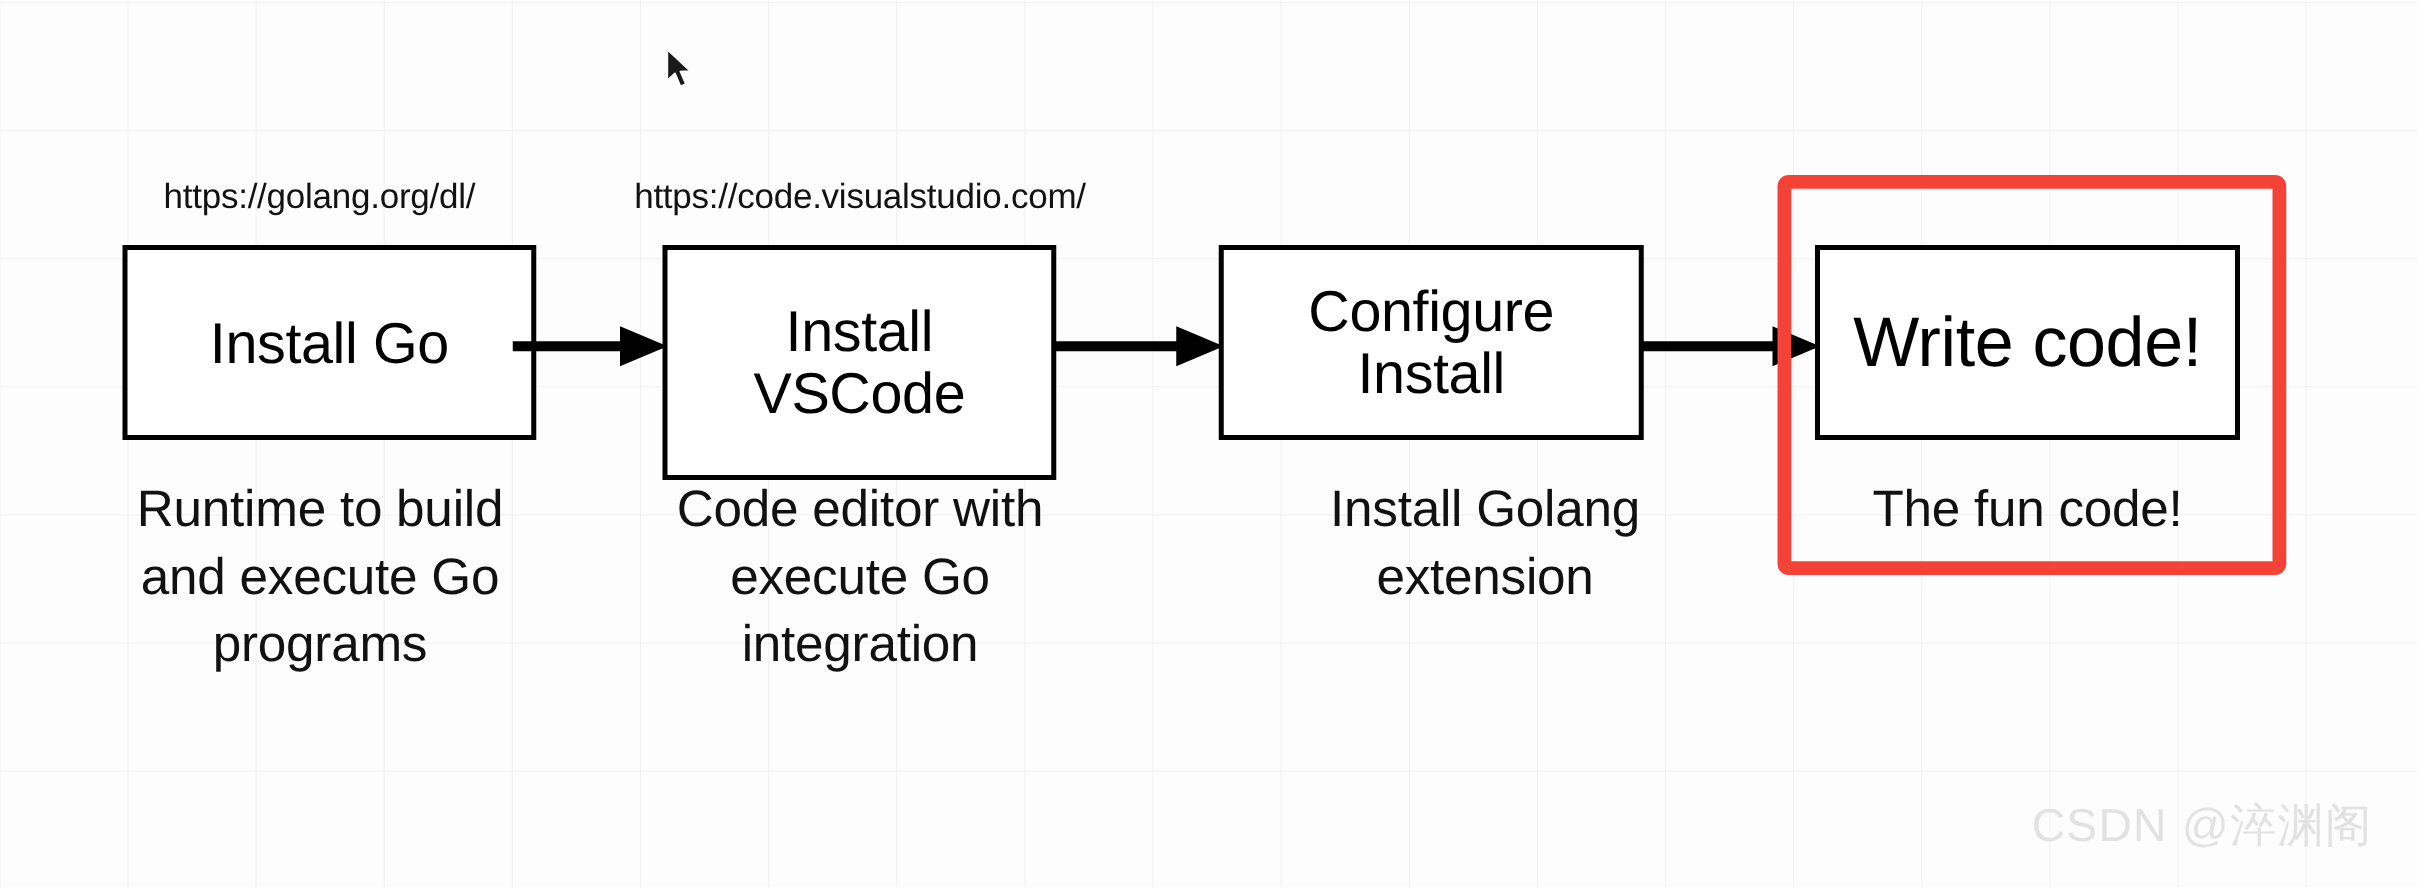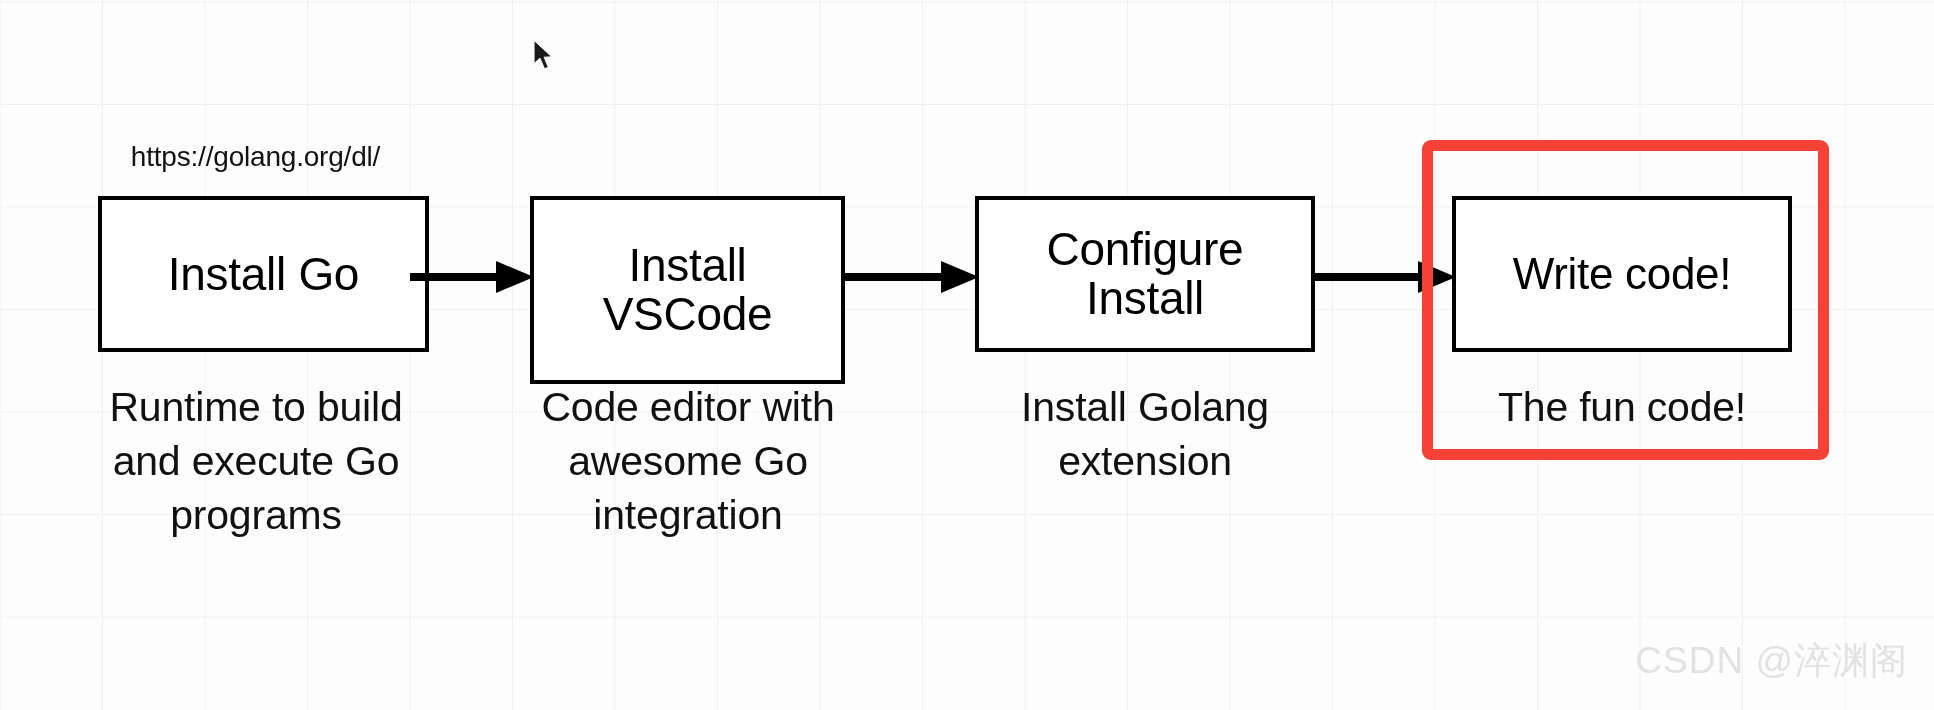--- a/index.html
+++ b/index.html
@@ -34,21 +34,21 @@
     text-align: center;
     color: #000000;
     line-height: 1.06;
     letter-spacing: -0.3px;
   }
   .node-label { white-space: pre-line; display: block; }
 
   #node-1 { left: 98px;   top: 196px; width: 331px; height: 156px; font-size: 46px; }
   #node-2 { left: 530px;  top: 196px; width: 315px; height: 188px; font-size: 46px; }
   #node-3 { left: 975px;  top: 196px; width: 340px; height: 156px; font-size: 46px; }
-  #node-4 { left: 1452px; top: 196px; width: 340px; height: 156px; font-size: 44px; }
+  #node-4 { left: 1452px; top: 196px; width: 340px; height: 156px; font-size: 56px; }
 
   
   .url-label {
     position: absolute;
     font-size: 28px;
     color: #121212;
     white-space: nowrap;
     letter-spacing: -0.2px;
   }
   #url-1 { left: 98px;  top: 141px; width: 315px; text-align: center; }
@@ -59,21 +59,21 @@
     position: absolute;
     font-size: 41px;
     color: #111111;
     text-align: center;
     line-height: 1.32;
     white-space: pre-line;
     letter-spacing: -0.2px;
   }
   #cap-1 { left: 60px;   top: 380px; width: 392px; }
   #cap-2 { left: 498px;  top: 380px; width: 380px; }
-  #cap-3 { left: 955px;  top: 380px; width: 380px; }
+  #cap-3 { left: 998px;  top: 380px; width: 380px; }
   #cap-4 { left: 1452px; top: 380px; width: 340px; }
 
   
   .arrow { position: absolute; height: 40px; }
   #arrow-1 { left: 410px;  top: 257px; width: 124px; }
   #arrow-2 { left: 843px;  top: 257px; width: 136px; }
   #arrow-3 { left: 1313px; top: 257px; width: 143px; }
 
   
   #highlight {
@@ -94,37 +94,38 @@
     position: absolute;
     left: 533px;
     top: 39px;
     width: 22px;
     height: 33px;
   }
 
   
   #watermark {
     position: absolute;
-    right: 26px;
+    right: 36px;
     bottom: 24px;
     font-size: 37px;
     color: #e2e2e2;
     letter-spacing: 1px;
     white-space: nowrap;
     user-select: none;
     text-align: right;
   }
 </style>
 </head>
 <body>
 
 <div id="canvas">
 
   <div class="url-label" id="url-1">https://golang.org/dl/</div>
 
+  <div class="url-label" id="url-2">https://code.visualstudio.com/</div>
 
   <div class="node" id="node-1">
     <span class="node-label">Install Go</span>
   </div>
 
   <div class="node" id="node-2">
     <span class="node-label">Install
 VSCode</span>
   </div>
 
@@ -134,21 +135,21 @@
   </div>
 
   <div class="node" id="node-4">
     <span class="node-label">Write code!</span>
   </div>
 
   <div class="caption" id="cap-1">Runtime to build
 and execute Go
 programs</div>
   <div class="caption" id="cap-2">Code editor with
-awesome Go
+execute Go
 integration</div>
   <div class="caption" id="cap-3">Install Golang
 extension</div>
   <div class="caption" id="cap-4">The fun code!</div>
 
   <svg class="arrow" id="arrow-1" viewBox="0 0 124 40" preserveAspectRatio="none">
     <line x1="0" y1="20" x2="92" y2="20" stroke="#000" stroke-width="8"></line>
     <polygon points="86,4 124,20 86,36" fill="#000"></polygon>
   </svg>
 

